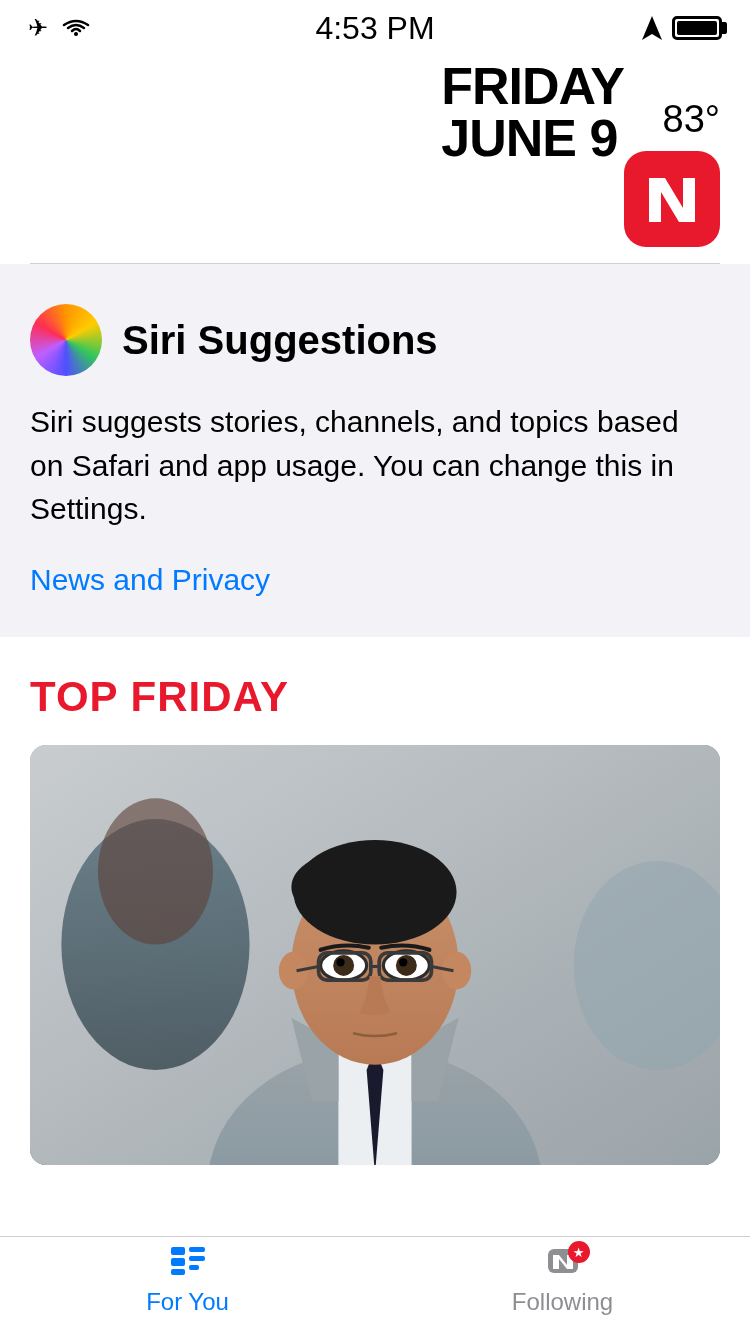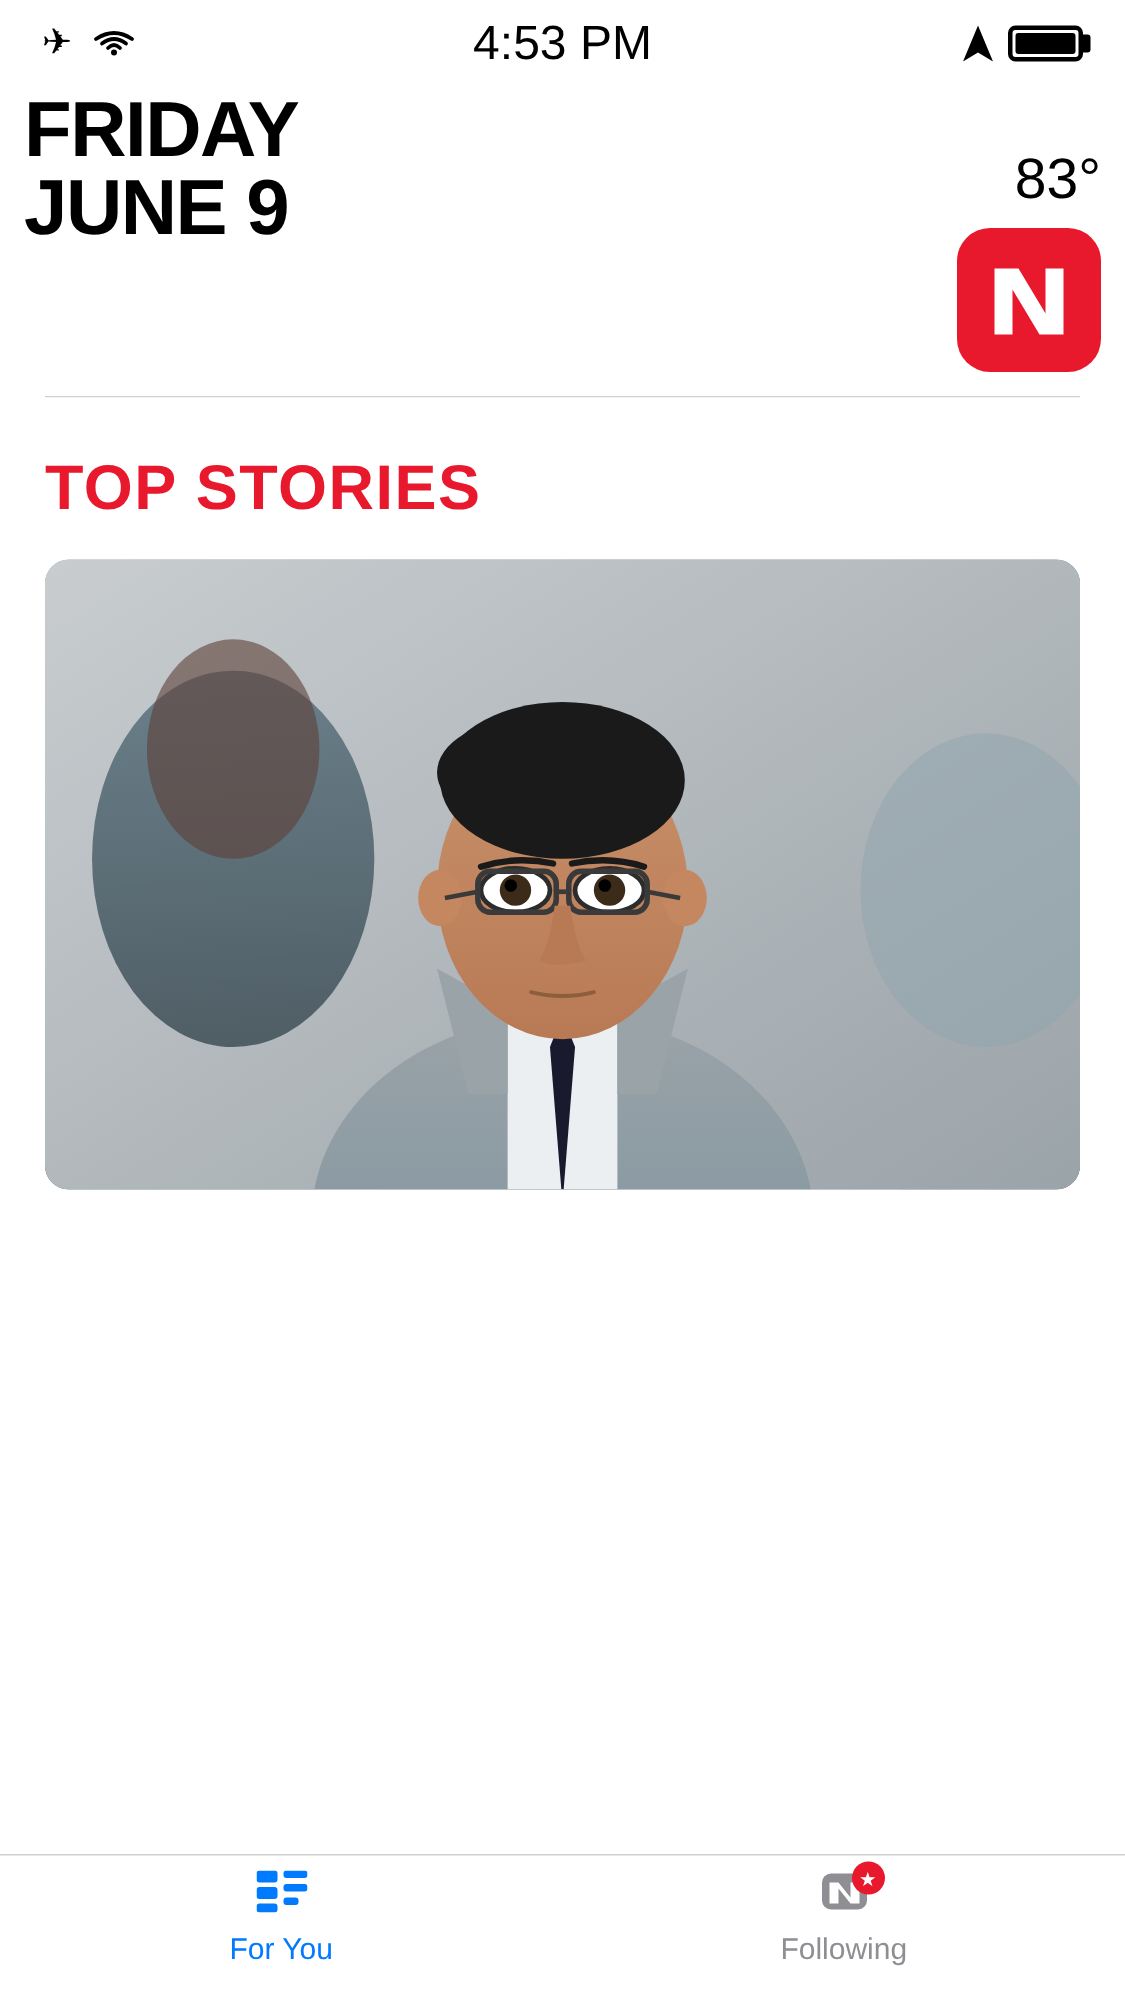--- a/index.html
+++ b/index.html
@@ -72,25 +72,25 @@
       left: 2px;
       top: 2px;
       bottom: 2px;
       width: 90%;
       background: #000;
       border-radius: 2px;
     }
 
     
     .header {
-      padding: 10px 16px 16px;
+      padding: 10px 30px 16px;
       background: #fff;
       display: flex;
       align-items: flex-start;
-      justify-content: space-between;
+      justify-content: flex-end;
     }
     .header-date {
       display: flex;
       flex-direction: column;
     }
     .header-date-text {
       font-size: 52px;
       font-weight: 900;
       color: #000;
       line-height: 1.0;
@@ -218,21 +218,21 @@
     }
     .tab-icon {
       font-size: 30px;
       color: #8e8e93;
       position: relative;
     }
     .tab-icon.active {
       color: #007aff;
     }
     .tab-label {
-      font-size: 20px;
+      font-size: 24px;
       color: #8e8e93;
     }
     .tab-label.active {
       color: #007aff;
     }
     .tab-badge {
       position: absolute;
       top: -6px;
       right: -10px;
       width: 22px;
@@ -320,23 +320,33 @@
 
           <rect width="70" height="70" fill="#E8192C" rx="16"></rect>
           <path d="M12 58 L12 14 L28 14 L46 44 L46 14 L58 14 L58 58 L42 58 L24 28 L24 58 Z" fill="white"></path>
         </svg>
       </div>
     </div>
   </div>
 
   <div class="divider"></div>
 
+  <div class="siri-section">
+    <div class="siri-header">
+      <div class="siri-icon">
+        <div class="siri-icon-gradient"></div>
+      </div>
+      <span class="siri-title">Siri Suggestions</span>
+    </div>
+    <p class="siri-body">Siri suggests stories, channels, and topics based on Safari and app usage. You can change this in Settings.</p>
+    <a class="siri-link" href="#">News and Privacy</a>
+  </div>
 
   <div class="top-stories-section">
-    <div class="top-stories-label">TOP STORIES</div>
+    <div class="top-stories-label">TOP FRIDAY</div>
     <div class="story-image">
       <div class="fake-photo">
 
         <div class="bg-person-left"></div>
         <div class="bg-person-right"></div>
 
         <svg style="position:absolute;top:0;left:0;width:100%;height:100%;" viewBox="0 0 660 420" preserveAspectRatio="xMidYMid slice">
 
           <defs>
             <linearGradient id="bgGrad" x1="0%" y1="0%" x2="100%" y2="100%">

